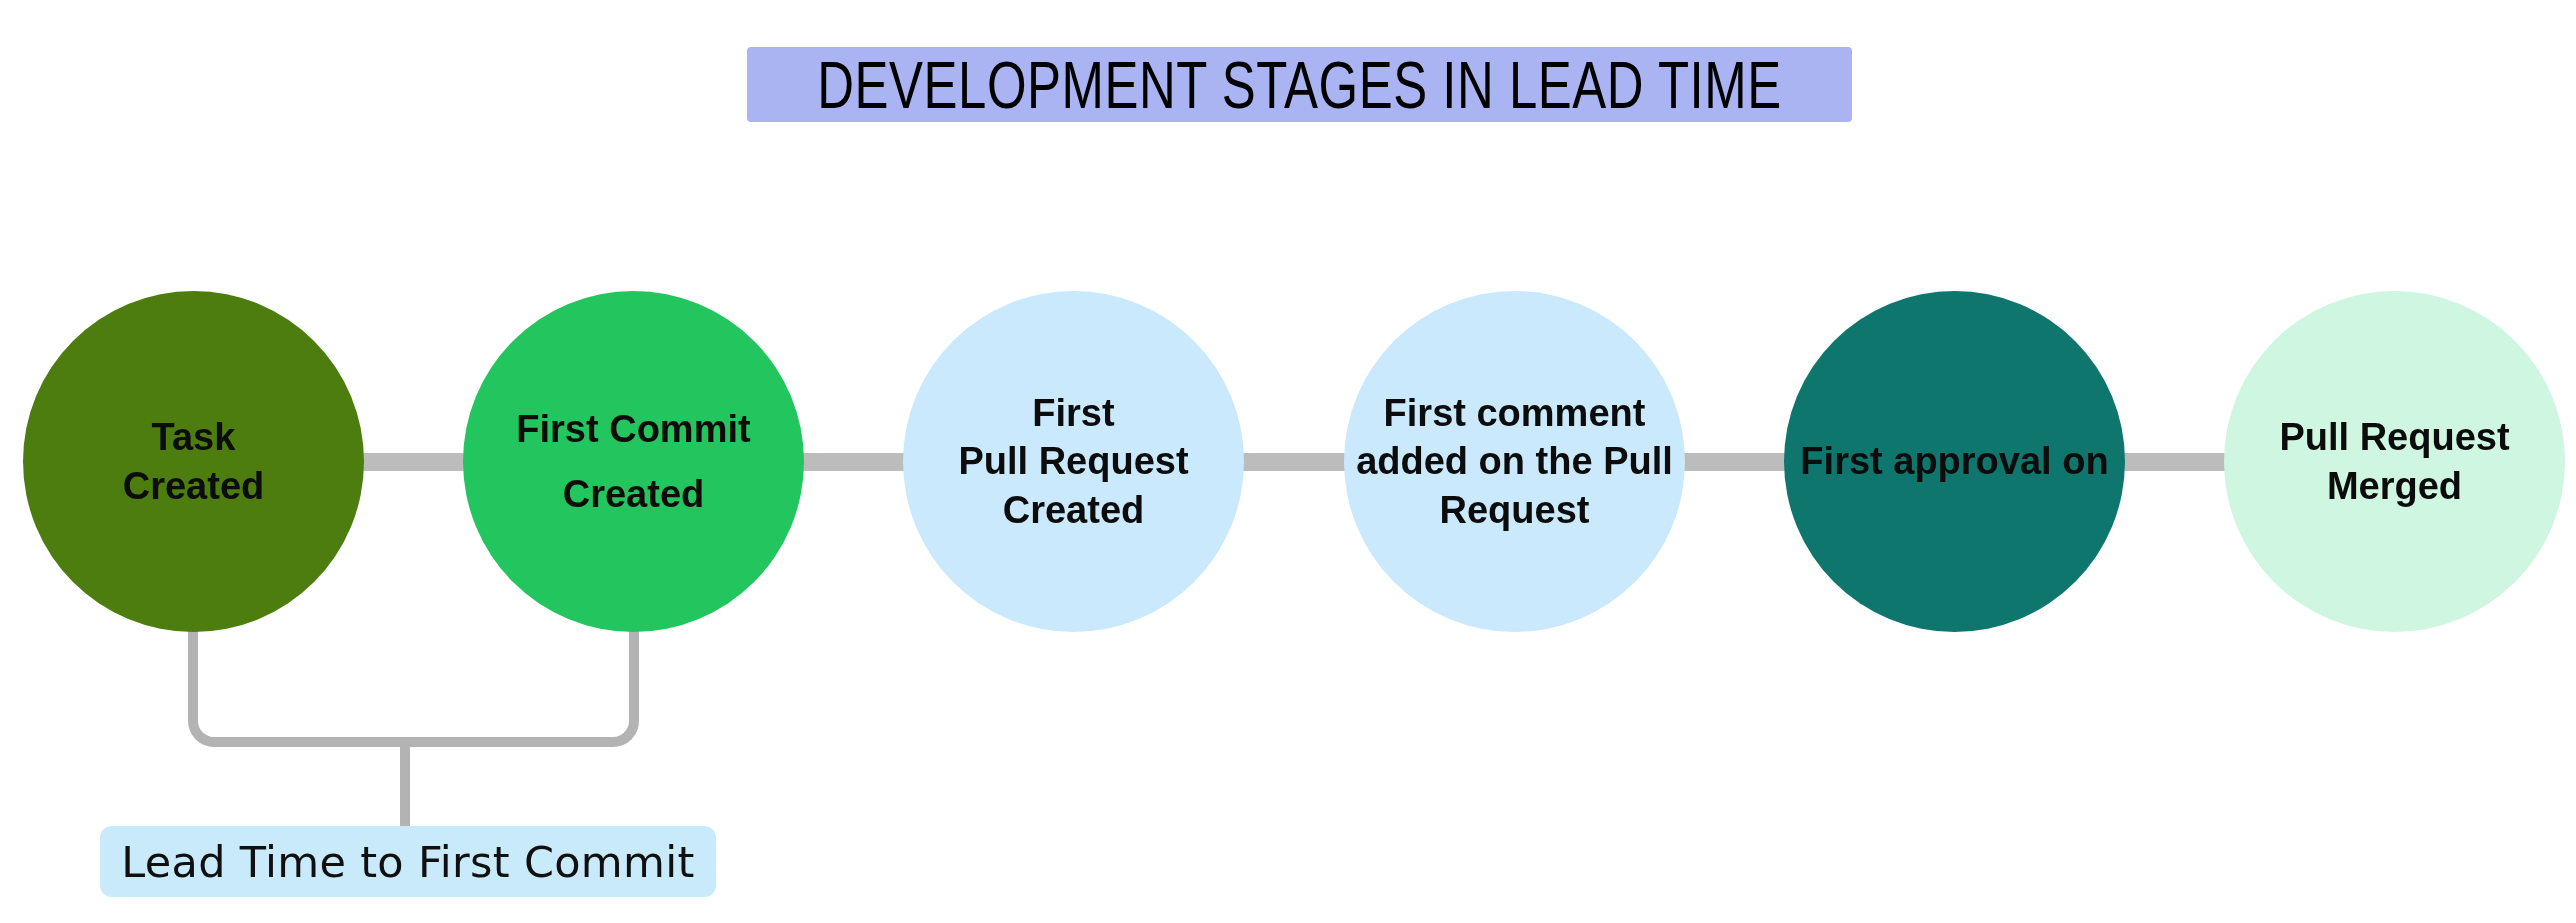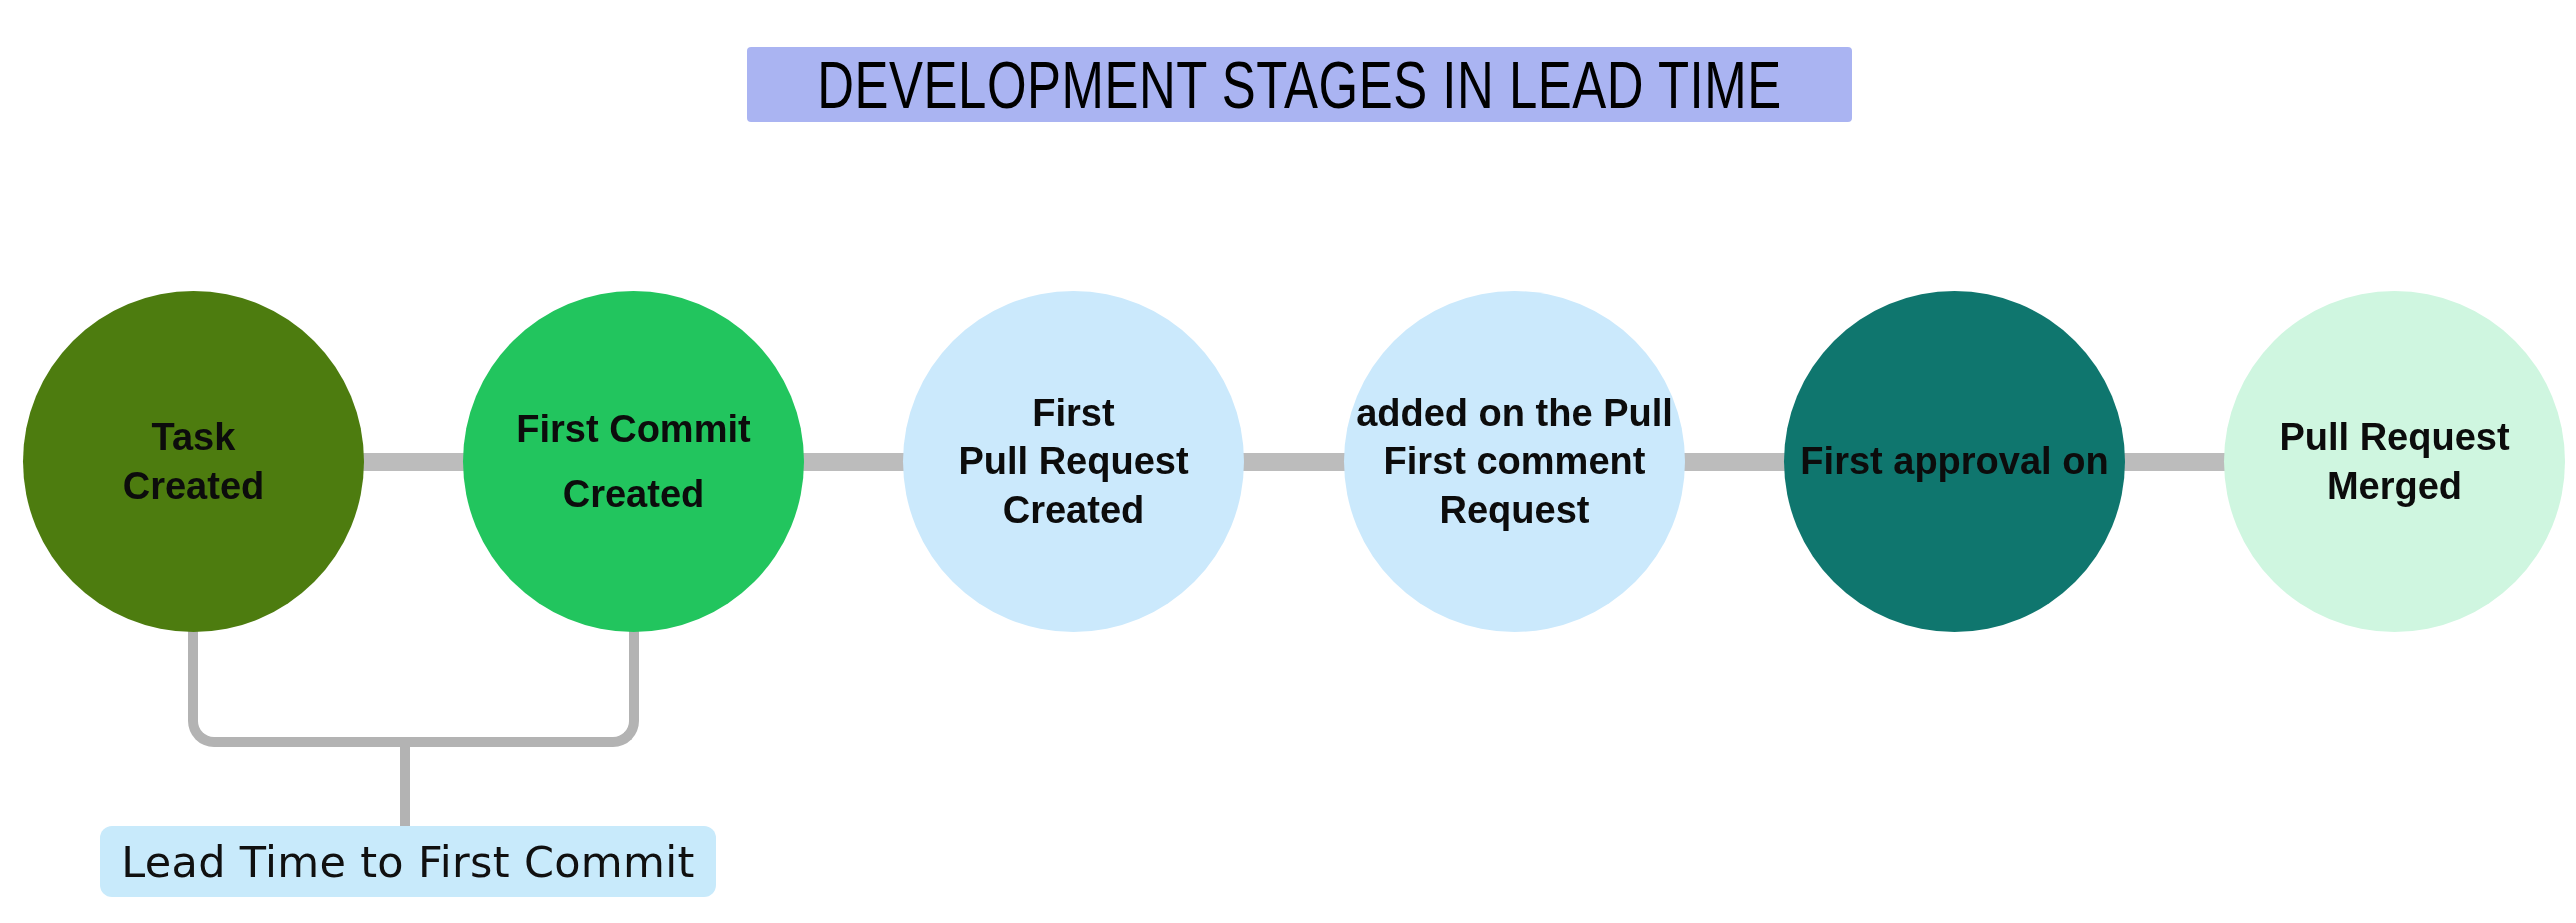--- a/index.html
+++ b/index.html
@@ -132,22 +132,22 @@
   <div class="ln">Created</div>
 </div>
 
 <div class="circle s3" style="background: rgb(203, 233, 252);">
   <div class="ln">First</div>
   <div class="ln">Pull Request</div>
   <div class="ln">Created</div>
 </div>
 
 <div class="circle s4" style="background: rgb(203, 233, 252);">
+  <div class="ln">First comment</div>
   <div class="ln">added on the Pull</div>
-  <div class="ln">First comment</div>
   <div class="ln">Request</div>
 </div>
 
 <div class="circle s5" style="background: #0f766e;">
   <div class="ln">First approval on</div>
 </div>
 
 <div class="circle s6" style="background: rgb(207, 246, 224);">
   <div class="ln">Pull Request</div>
   <div class="ln">Merged</div>

